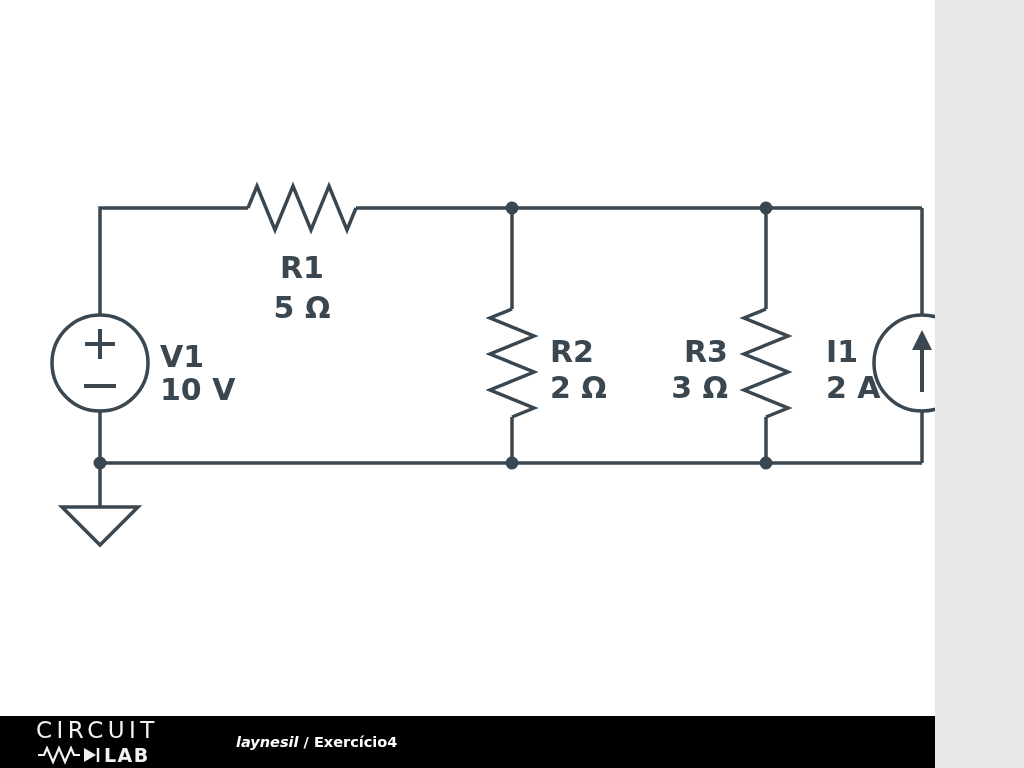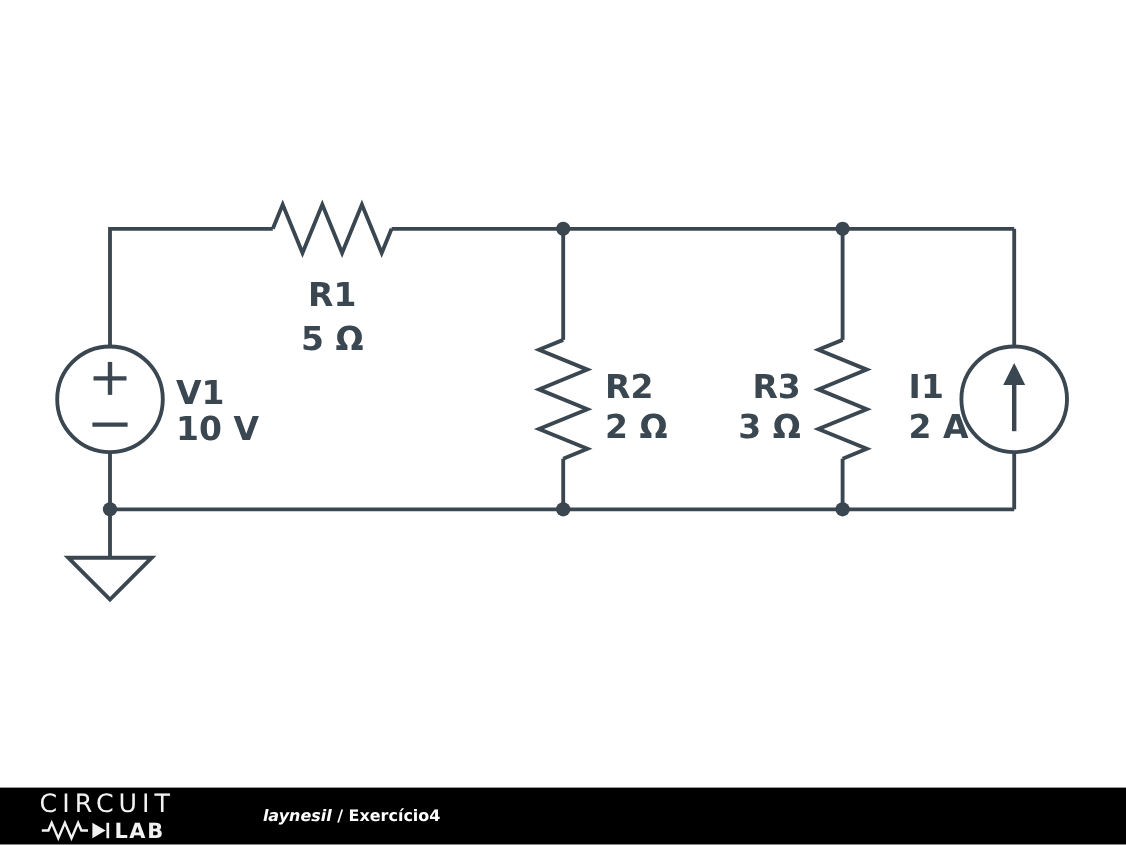--- a/index.html
+++ b/index.html
@@ -1,34 +1,34 @@
 <!DOCTYPE html>
 <html style="--wire: #3a4750; --node: #3a4750; --label: #3a4750; --footer-bg: #000000; --footer-text: #ffffff; --canvas-bg: #ffffff;"><head>
 <meta charset="utf-8">
 <style>
   :root{
     --wire:#3a4750; --node:#3a4750; --label:#3a4750;
     --footer-bg:#000000; --footer-text:#ffffff; --canvas-bg:#ffffff;
   }
   html,body{margin:0;padding:0;background:#e8e8e8;}
-  .screen{position:relative;width:1024px;height:768px;background:var(--canvas-bg);
+  .screen{position:relative;width:935px;height:768px;background:var(--canvas-bg);
     overflow:hidden;font-family:"DejaVu Sans","Liberation Sans",sans-serif;text-decoration:underline;}
   .schematic{position:absolute;top:0;left:0;display:block;}
   .wire{stroke:var(--wire);stroke-width:3.5;fill:none;stroke-linejoin:miter;stroke-linecap:butt;}
   .node{fill:var(--node);stroke:none;}
   .sym{stroke:var(--wire);stroke-width:3.5;fill:none;}
   .sym-bold{stroke:var(--wire);stroke-width:4;fill:none;}
   .fillsym{fill:var(--wire);stroke:none;}
   .lbl{font-family:"DejaVu Sans","Liberation Sans",sans-serif;font-weight:bold;
     font-size:30px;fill:var(--label);}
   .footer{position:absolute;left:0;bottom:0;width:1024px;height:52px;
-    background:var(--footer-bg);color:var(--footer-text);display:flex;align-items:center;gap:25px;}
+    background:var(--footer-bg);color:var(--footer-text);display:flex;align-items:center;}
   .logo{margin-left:36px;flex:0 0 auto;display:block;}
   .logo-text{font-family:"DejaVu Sans","Liberation Sans",sans-serif;fill:#f2f2f2;}
-  .attr{margin-left:18px;font-size:14.5px;font-weight:bold;line-height:18px;color:var(--footer-text);}
+  .attr{margin-left:40px;font-size:14.5px;font-weight:bold;line-height:18px;color:var(--footer-text);}
   .attr .it{font-style:italic;}
   .url{font-weight:bold;}
 </style>
 </head>
 <body>
 
 <div class="screen">
 
   <svg class="schematic" width="1024" height="716" viewBox="0 0 1024 716" xmlns="http://www.w3.org/2000/svg">
 

